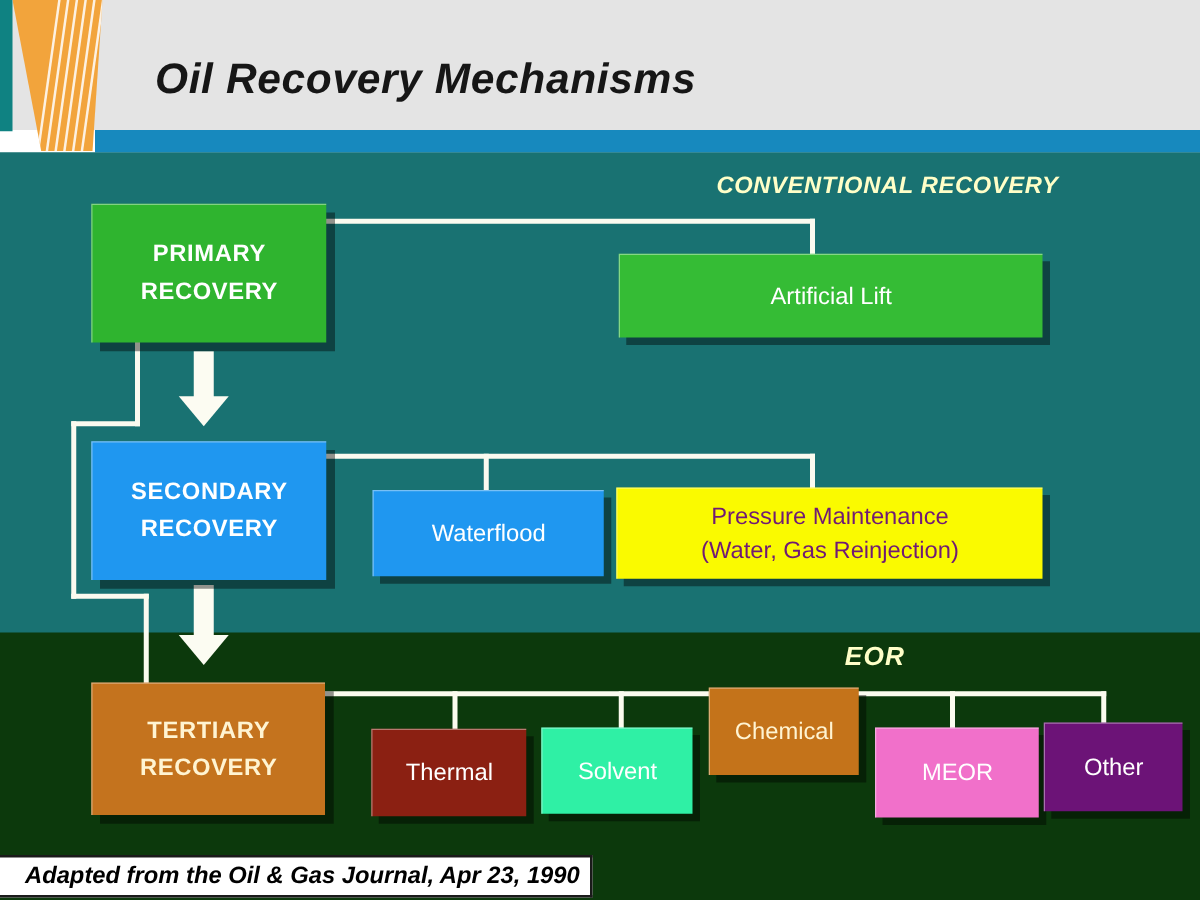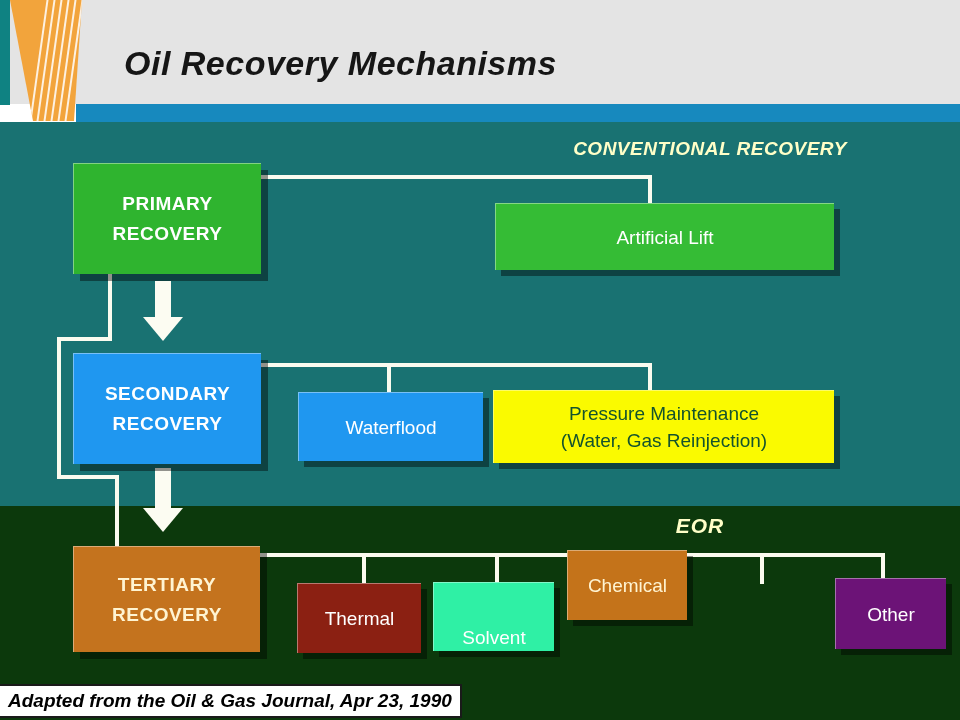--- a/index.html
+++ b/index.html
@@ -32,26 +32,26 @@
   
   .arrow-shaft{position:absolute;background:#FCFCF2;}
   .arrow-head{position:absolute;width:0;height:0;border-left:20px solid transparent;
     border-right:20px solid transparent;border-top:24px solid #FCFCF2;}
   
   .box{position:absolute;display:flex;flex-direction:column;align-items:center;justify-content:center;
     color:#FFFFFF;font-size:19px;line-height:27px;text-align:center;
     box-shadow:6px 6px 0 rgba(0,0,0,0.42);
     border-top:1px solid rgba(255,255,255,0.4);border-left:1px solid rgba(255,255,255,0.4);}
   .stage{font-weight:bold;line-height:30px;letter-spacing:0.5px;box-shadow:7px 7px 0 rgba(0,0,0,0.42);}
-  .dark-text{color:#14532d;}
+  .dark-text{color:#701a75;}
   .cream-text{color:#FFF4D2;}
   
   .footer-bar{left:0;top:684px;width:452px;height:30px;background:#FFFFFF;
     border:2px solid #1A1A1A;border-left:none;display:flex;align-items:center;
-    font-style:italic;font-weight:bold;font-size:19px;color:#000;padding-left:8px;}
+    font-style:italic;font-weight:bold;font-size:19px;color:#000;padding-left:20px;}
 </style>
 </head>
 <body>
 
 <div id="slide">
 
   <div class="abs header-bg"></div>
   <div class="abs white-band"></div>
   <div class="abs blue-bar"></div>
   <div class="abs teal-strip"></div>
@@ -121,25 +121,28 @@
     <span>Waterflood</span>
   </div>
   <div class="box dark-text" style="left: 493px; top: 390px; width: 340px; height: 72px; background-color: rgb(250, 250, 0);">
     <span>Pressure Maintenance</span>
     <span>(Water, Gas Reinjection)</span>
   </div>
 
   <div class="box" style="left: 297px; top: 583px; width: 123px; height: 69px; background-color: rgb(139, 32, 18);">
     <span>Thermal</span>
   </div>
-  <div class="box" style="left: 433px; top: 582px; width: 120px; height: 68px; background-color: rgb(47, 240, 165); justify-content: flex-end;">
+  <div class="box" style="left: 433px; top: 582px; width: 120px; height: 68px; background-color: rgb(47, 240, 165);">
     <span>Solvent</span>
   </div>
   <div class="box cream-text" style="left: 567px; top: 550px; width: 119px; height: 69px; background-color: rgb(196, 115, 26);">
     <span>Chemical</span>
+  </div>
+  <div class="box" style="left: 700px; top: 582px; width: 130px; height: 71px; background-color: rgb(241, 112, 202);">
+    <span>MEOR</span>
   </div>
   <div class="box" style="left: 835px; top: 578px; width: 110px; height: 70px; background-color: rgb(108, 19, 119);">
     <span>Other</span>
   </div>
 
   <div class="abs footer-bar">
     <span>Adapted from the Oil &amp; Gas Journal, Apr 23, 1990</span>
   </div>
 
 </div>

